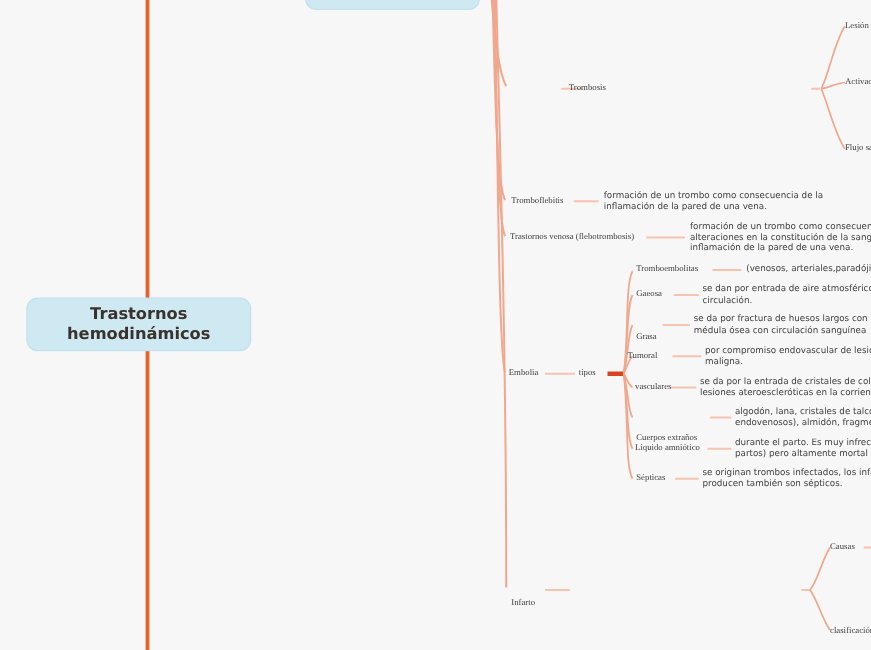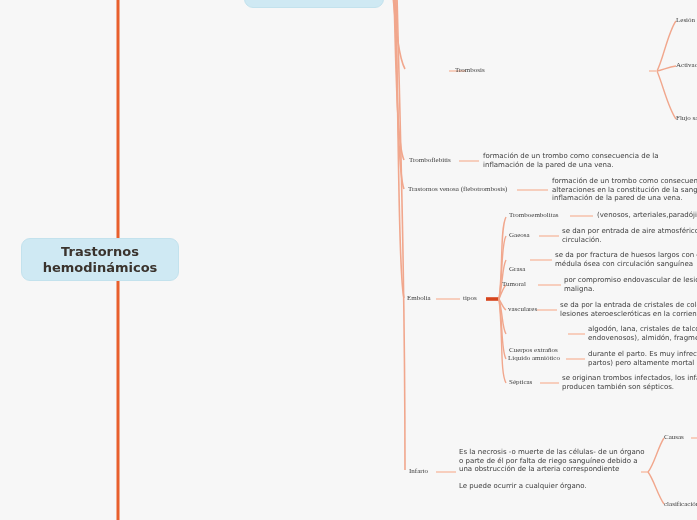--- a/index.html
+++ b/index.html
@@ -98,21 +98,21 @@
     <path class="fan" d="M 499,299 C 503,315 502,327 506,334"></path>
     <path class="fan" d="M 499,299 C 503,325 501,350 506,359"></path>
     <path class="fan" d="M 499,299 C 503,335 500,372 506,383"></path>
 
     <path class="fan" d="M 648,472 C 654,465 658,447 664,438"></path>
     <path class="fan" d="M 648,472 C 654,480 658,496 664,504"></path>
   </svg>
 
   <div class="node-box" style="left:244px; top:-30px; width:140px; height:38px;"></div>
 
-  <div class="node-box" style="left:21px; top:238px; width:158px; height:43px;">
+  <div class="node-box" style="left:21px; top:238px; width:180px; height:43px;">
     <div class="central-title">Trastornos
 hemodinámicos</div>
   </div>
 
   <div class="lbl" style="left:407px; top:66px;margin-left:48px;">Trombosis</div>
   <div class="lbl" style="left:676px; top:16px;">Lesión</div>
   <div class="lbl" style="left:676px; top:61px;">Activación</div>
   <div class="lbl" style="left:676px; top:114px;">Flujo sanguíneo</div>
 
   <div class="lbl" style="left:409px; top:156px;">Tromboflebitis</div>
@@ -151,22 +151,17 @@
 endovenosos), almidón, fragmentos de catéter</div>
 
   <div class="lbl" style="left:508px; top:354px;">Líquido amniótico</div>
   <div class="desc" style="left:588px; top:350px;">durante el parto. Es muy infrecuente (1/50.000
 partos) pero altamente mortal</div>
 
   <div class="lbl" style="left:509px; top:378px;">Sépticas</div>
   <div class="desc" style="left:562px; top:374px;">se originan trombos infectados, los infartos que
 producen también son sépticos.</div>
 
-  <div class="lbl" style="left:409px; top:467px;text-align:center;">Infarto</div>
-  <div class="desc" style="left:459px; top:448px;">Es la necrosis -o muerte de las células- de un órgano
-o parte de él por falta de riego sanguíneo debido a
-una obstrucción de la arteria correspondiente
-
-Le puede ocurrir a cualquier órgano.</div>
+  <div class="lbl" style="left:409px; top:478px;text-align:center;">Infarto</div>
   <div class="lbl" style="left:664px; top:433px;">Causas</div>
   <div class="lbl" style="left:664px; top:500px;">clasificación</div>
 
 </div>
 
 </body></html>

